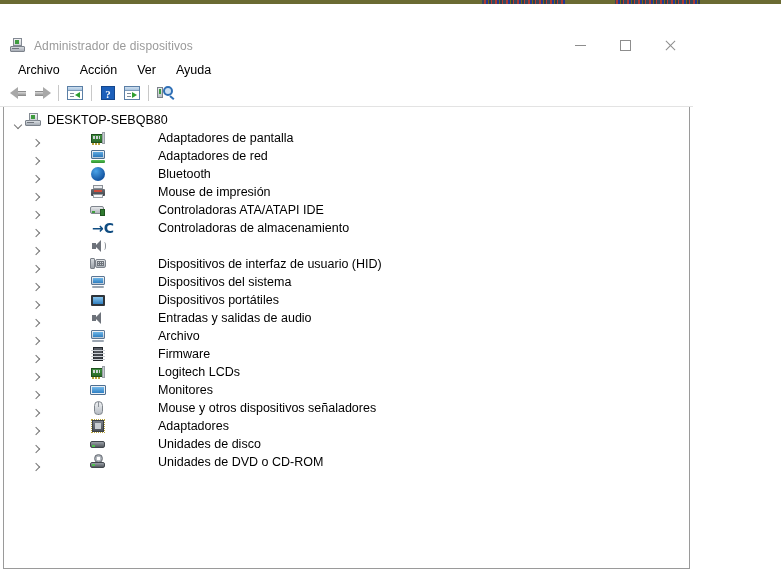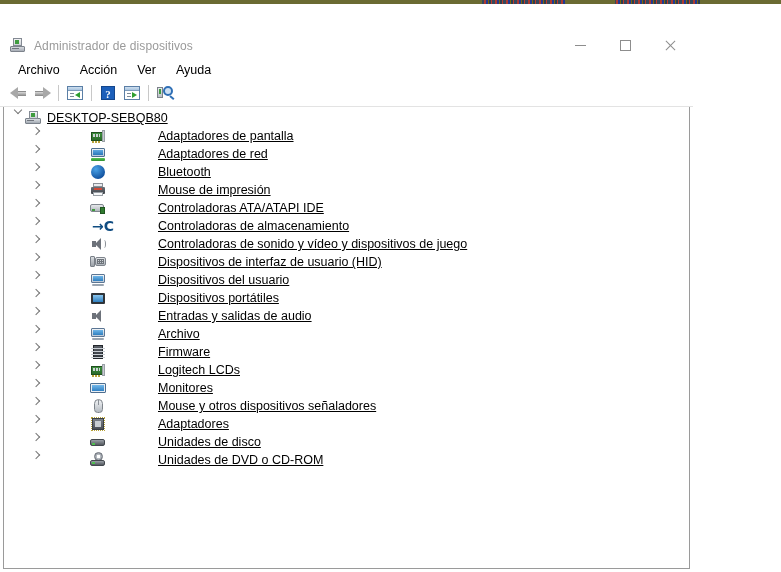--- a/index.html
+++ b/index.html
@@ -300,24 +300,23 @@
     border-bottom: 1px solid #9a9a9a;
     box-sizing: border-box;
     overflow: hidden;
   }
   #tree {
     padding-top: 3px;
   }
   .row {
     height: 18px;
     display: flex;
-    align-items: flex-start;
+    align-items: flex-end;
     white-space: nowrap;
     cursor: default;
-    text-decoration: underline;
   }
   .row.level-0 { padding-left: 7px; }
   .row.level-1 { padding-left: 26px; gap: 46px; }
 
   .chev {
     width: 14px;
     flex: 0 0 14px;
     display: flex;
     align-items: center;
     justify-content: center;
@@ -958,21 +957,20 @@
 
       <div class="row level-1">
         <span class="chev closed">
             <i></i>
           </span>
         <span class="ico ic-snd">
           <span class="box"></span>
             <span class="cone"></span>
             <span class="wave"></span>
         </span>
-        <span class="label">Controladoras de sonido y vídeo y dispositivos de juego</span>
       </div>
 
       <div class="row level-1">
         <span class="chev closed">
             <i></i>
           </span>
         <span class="ico ic-hid">
           <span class="pad"></span>
             <span class="dots"></span>
             <span class="side"></span>
@@ -983,21 +981,21 @@
 
       <div class="row level-1">
         <span class="chev closed">
             <i></i>
           </span>
         <span class="ico ic-computer">
           <span class="m"></span>
             <span class="s"></span>
             <span class="b"></span>
         </span>
-        <span class="label">Dispositivos del usuario</span>
+        <span class="label">Dispositivos del sistema</span>
       </div>
 
       <div class="row level-1">
         <span class="chev closed">
             <i></i>
           </span>
         <span class="ico ic-port">
           <span class="body"></span>
             <span class="scr"></span>
         </span>

